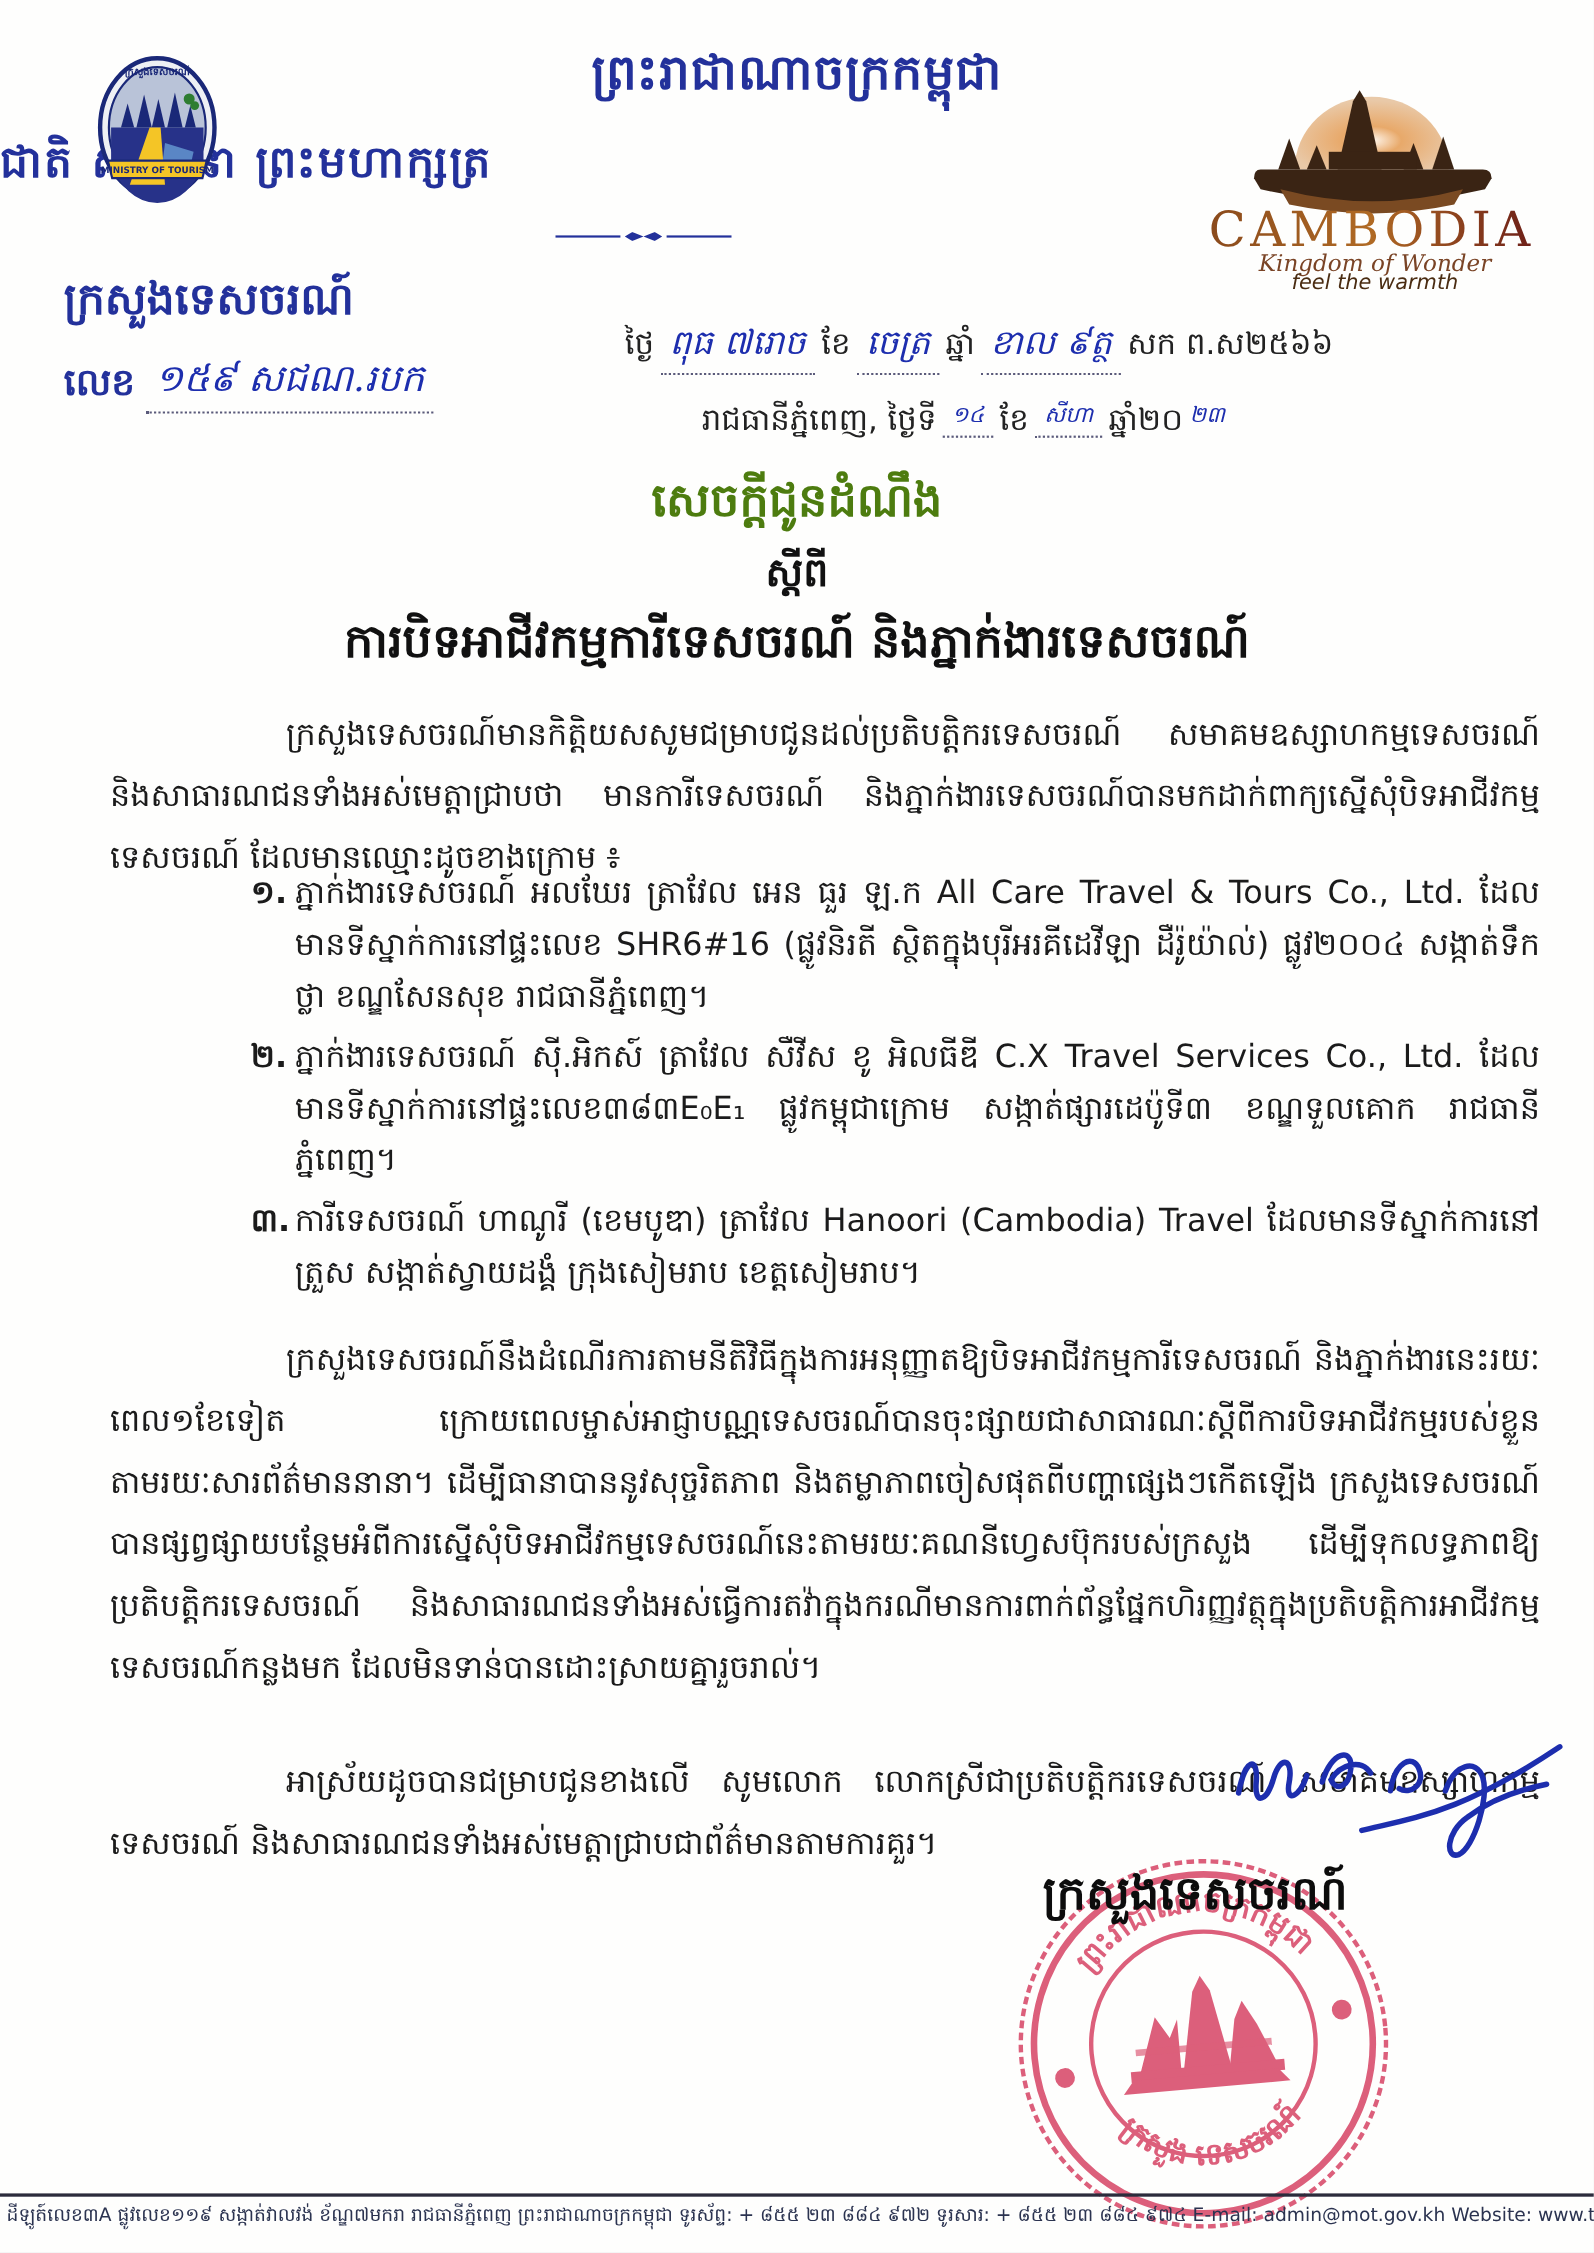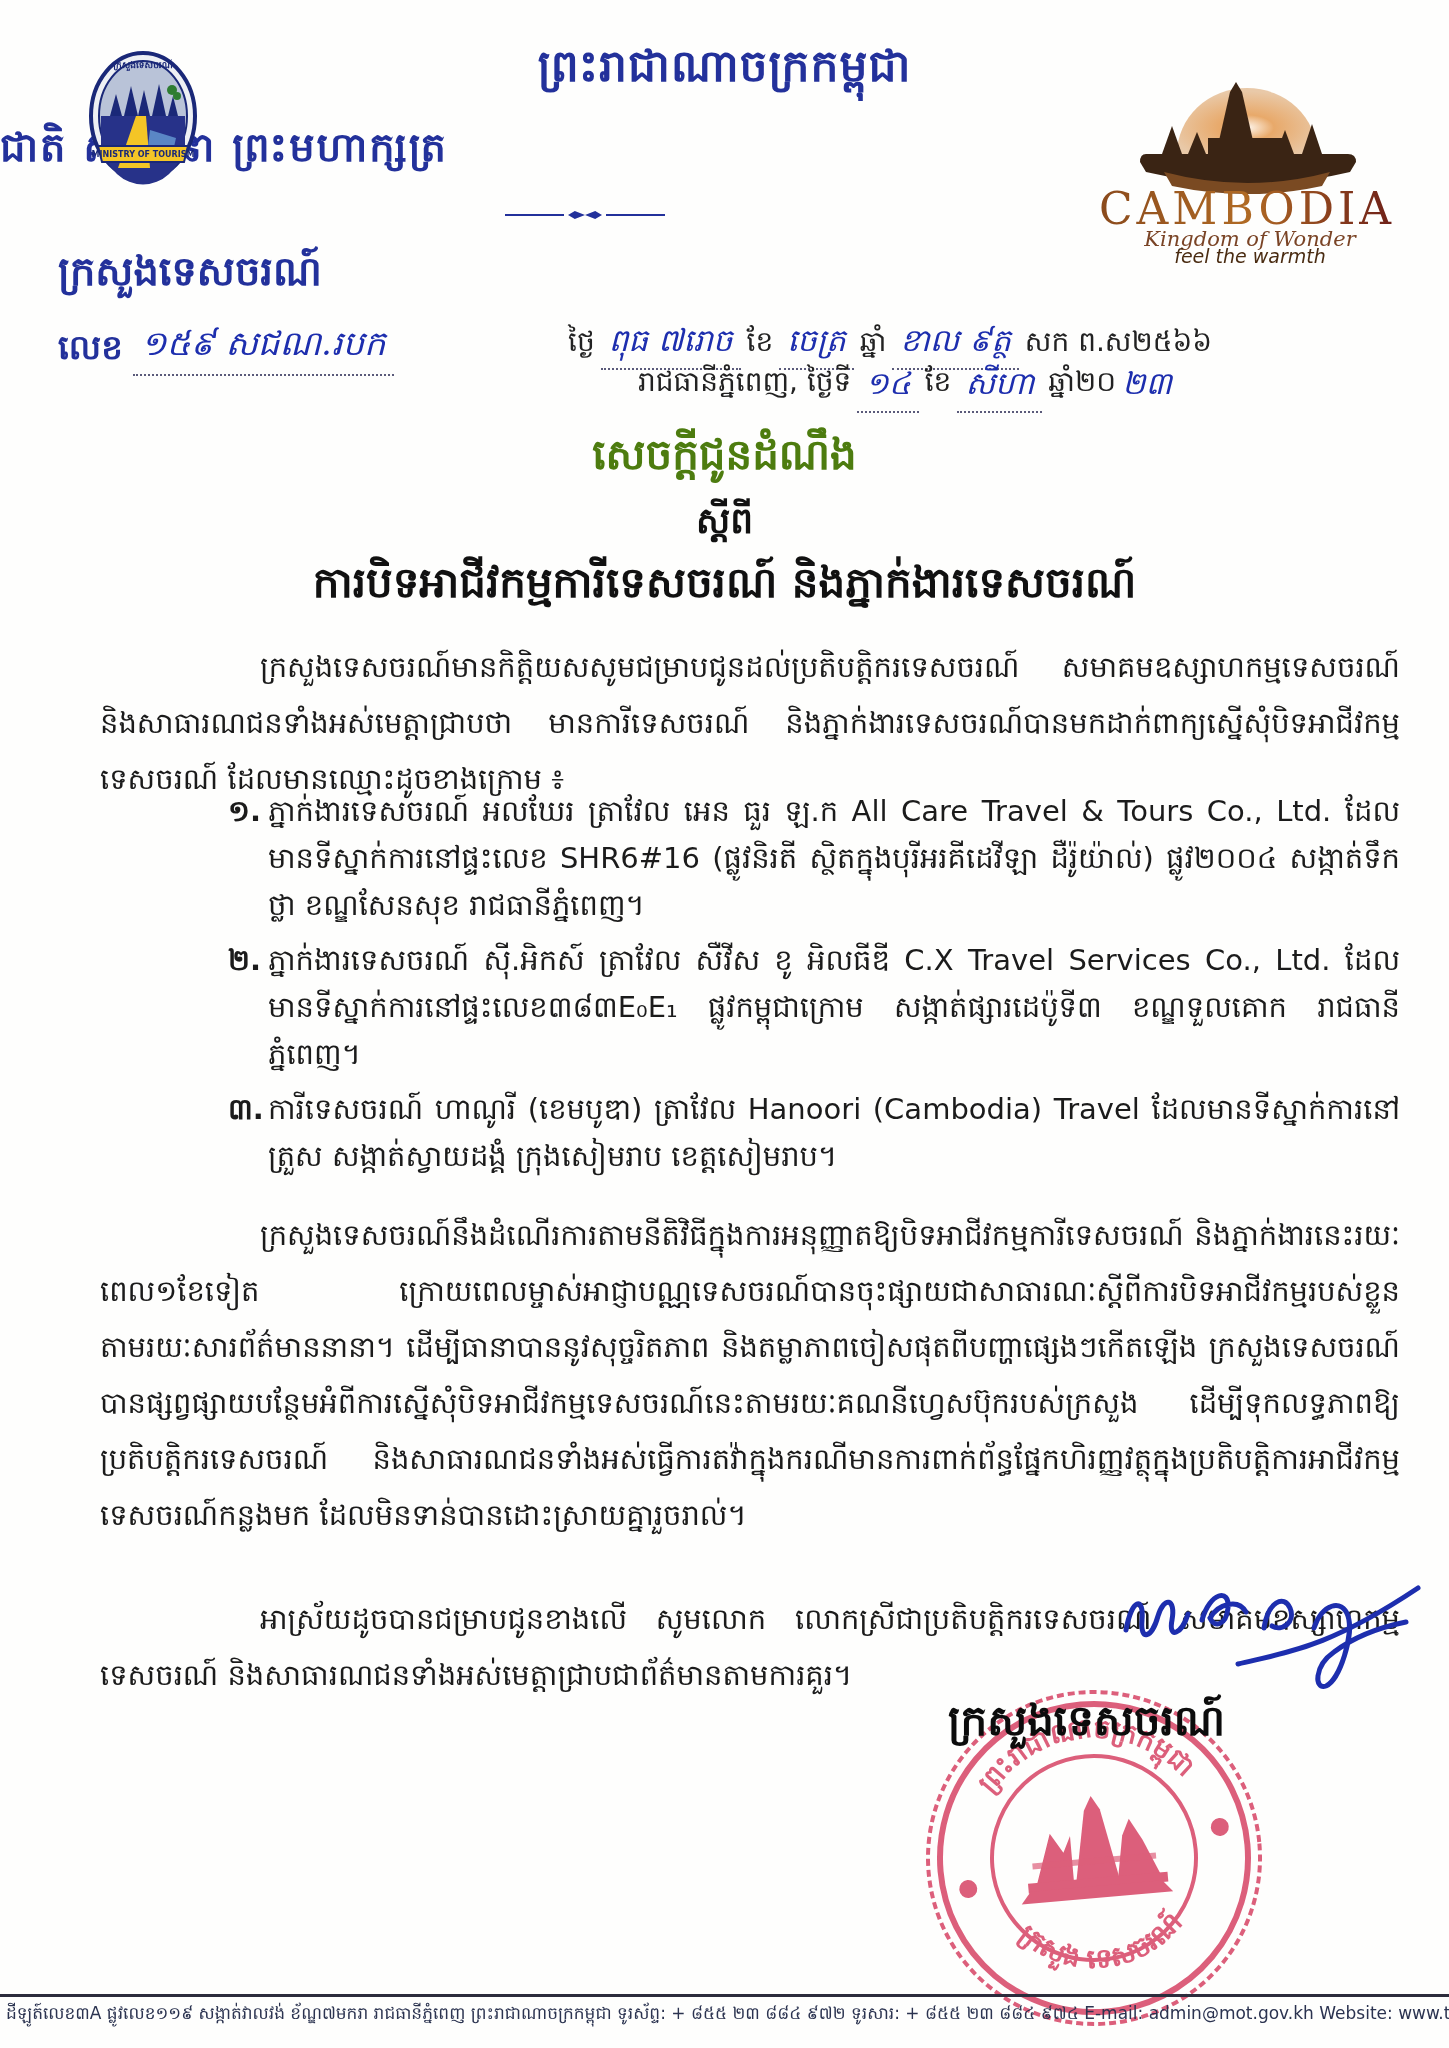--- a/index.html
+++ b/index.html
@@ -23,25 +23,25 @@
   .ministry-name{position:absolute;left:58px;top:246px;font-size:40px;font-weight:bold;
     color:#23319b;}
   .ref-line{position:absolute;left:58px;top:322px;font-size:34px;color:#23319b;
     font-weight:bold;display:flex;align-items:flex-end;gap:10px;}
   .hand{color:#1d2eae;font-style:italic;font-family:"DejaVu Serif",serif;font-weight:normal;}
   .dotted{border-bottom:2px dotted #5a5a7a;padding:0 8px 2px 8px;}
   
   .kow-logo{position:absolute;left:1088px;top:42px;width:318px;height:222px;}
   
   .lunar-line{position:absolute;left:568px;top:292px;width:850px;font-size:28px;
-    color:#222;display:flex;align-items:baseline;gap:6px;white-space:nowrap;margin-top:29px;}
+    color:#222;display:flex;align-items:baseline;gap:6px;white-space:nowrap;}
   .lunar-line .hand{font-size:31px;}
   .issue-line{position:absolute;left:638px;top:364px;width:790px;font-size:28px;
     color:#222;display:flex;align-items:flex-start;gap:6px;white-space:nowrap;}
-  .issue-line .hand{font-size:31px;}
+  .issue-line .hand{font-size:20px;}
   
   .doc-title-1{position:absolute;top:428px;left:0;width:100%;text-align:center;
     font-size:42px;font-weight:bold;color:#4d7c0f;}
   .doc-title-2{position:absolute;top:498px;left:0;width:100%;text-align:center;
     font-size:36px;font-weight:bold;color:#111;}
   .doc-title-3{position:absolute;top:556px;left:0;width:100%;text-align:center;
     font-size:42px;font-weight:bold;color:#111;}
   
   .para{position:absolute;left:100px;width:1300px;font-size:29px;line-height:1.93;
     text-align:justify;color:#1b1b1b;}

